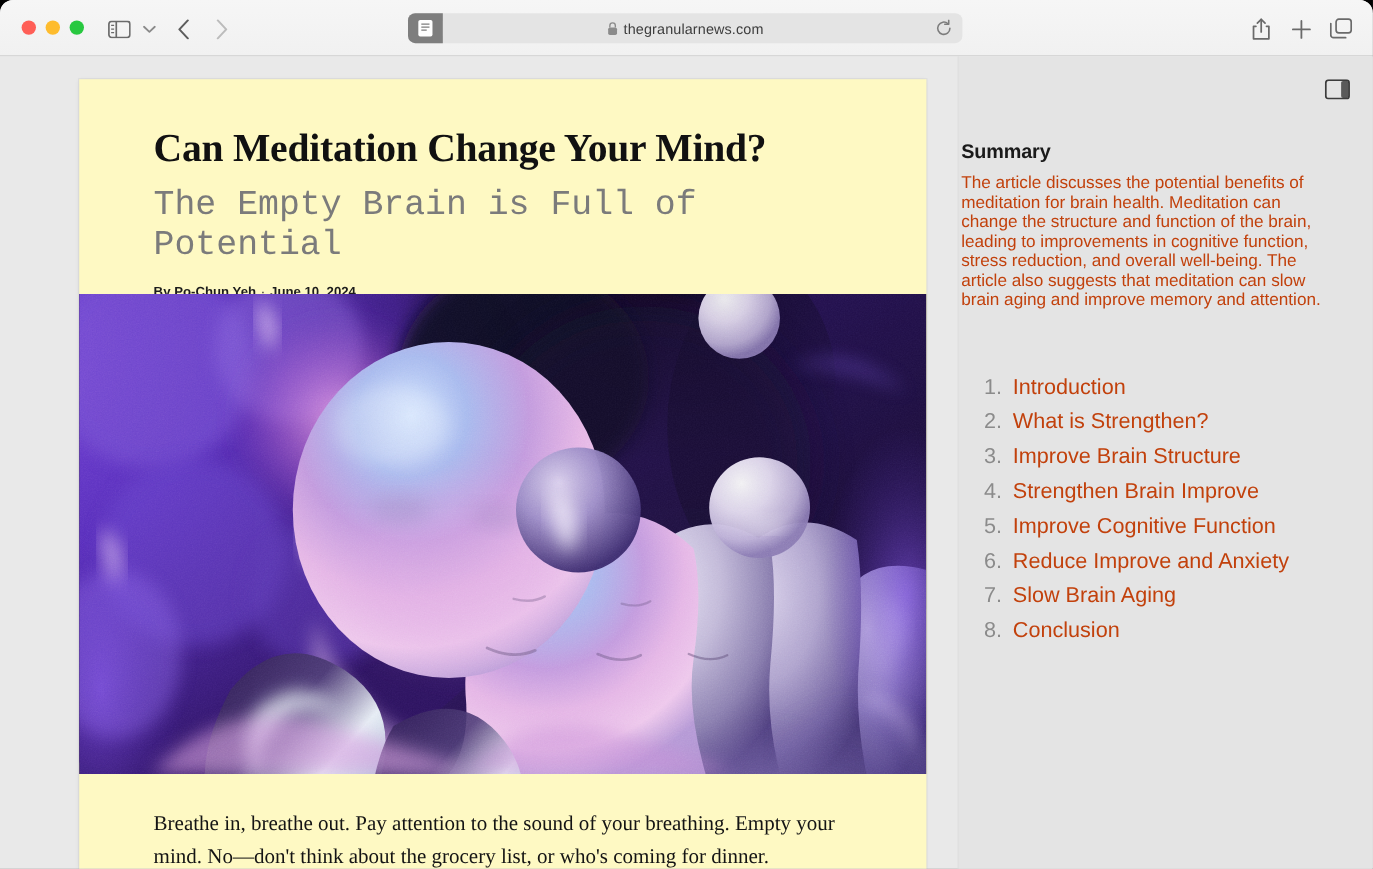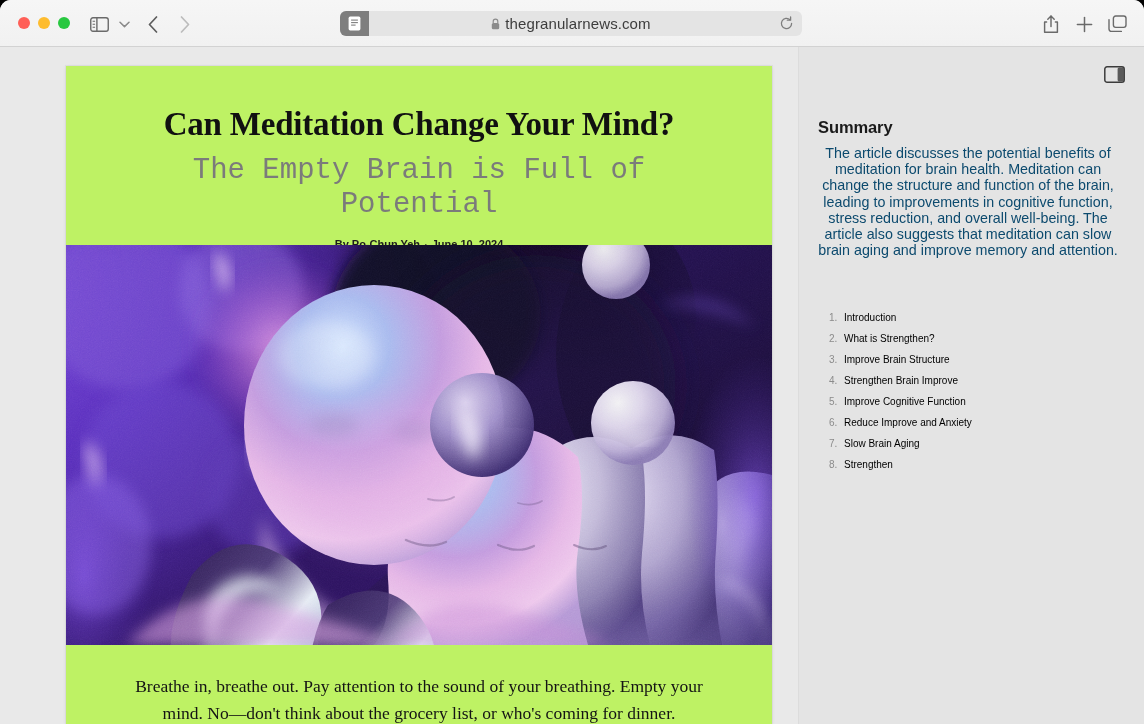--- a/index.html
+++ b/index.html
@@ -80,21 +80,21 @@
     position: absolute;
     left: 0; top: 0;
     width: 462px; height: 25px;
     display: flex;
     align-items: center;
     justify-content: center;
     gap: 5px;
     pointer-events: none;
   }
   #url-text {
-    font-size: 15px;
+    font-size: 12px;
     color: #3d3d3d;
     letter-spacing: 0.1px;
   }
   #reload-btn {
     position: absolute;
     right: 7px; top: 4px;
     width: 17px; height: 17px;
     display: flex; align-items: center; justify-content: center;
     color: #7d7d7d;
   }
@@ -111,24 +111,23 @@
     height: 677px;
     background: #e9e9e9;
   }
 
   
   #reader-card {
     position: absolute;
     left: 66px; top: 19px;
     width: 706px;
     height: 658px;
-    background: #bef264;
+    background: #fef9c3;
     box-shadow: 0 0 0 1px rgba(0,0,0,0.035), 0 1px 4px rgba(0,0,0,0.08);
     overflow: hidden;
-    text-align: center;
   }
 
   #article-header {
     padding: 40px 62px 0 62px;
   }
 
   #article-title {
     font-family: "Liberation Serif", serif;
     font-weight: bold;
     font-size: 33px;
@@ -202,50 +201,49 @@
   }
   #sidebar-collapse-btn {
     position: absolute;
     right: 18px; top: 16px;
     width: 24px; height: 22px;
     display: flex; align-items: center; justify-content: center;
     color: #3c3c3c;
   }
   #summary-block {
     position: absolute;
-    left: 19px; top: 71px;
+    left: 2px; top: 71px;
     width: 300px;
   }
   .side-heading {
     font-size: 16.5px;
     font-weight: bold;
     color: #1a1a1a;
     margin: 0 0 8px 0;
     letter-spacing: -0.1px;
   }
   #summary-text {
     font-size: 14.3px;
     line-height: 1.135;
-    color: #0c4a6e;
+    color: #c2410c;
     margin: 0;
-    text-align: center;
   }
   #toc-block {
     position: absolute;
     left: 15px; top: 259px;
     width: 310px;
   }
   #toc-list {
     margin: 7px 0 0 0;
     padding: 0 0 0 26px;
     list-style: decimal;
   }
   #toc-list li {
-    font-size: 10px;
-    color: #000000;
+    font-size: 18px;
+    color: #c2410c;
     line-height: 1.0;
     margin-bottom: 11px;
     padding-left: 4px;
   }
   #toc-list li::marker {
     color: #8b8b8b;
   }
   #toc-list li span { cursor: pointer; }
 </style>
 </head>
@@ -541,18 +539,18 @@
 
       <div id="toc-block">
         <ol id="toc-list">
             <li><span>Introduction</span></li>
             <li><span>What is Strengthen?</span></li>
             <li><span>Improve Brain Structure</span></li>
             <li><span>Strengthen Brain Improve</span></li>
             <li><span>Improve Cognitive Function</span></li>
             <li><span>Reduce Improve and Anxiety</span></li>
             <li><span>Slow Brain Aging</span></li>
-            <li><span>Strengthen</span></li>
+            <li><span>Conclusion</span></li>
           </ol>
       </div>
     </div>
   </div>
 </div>
 
 </body></html>

